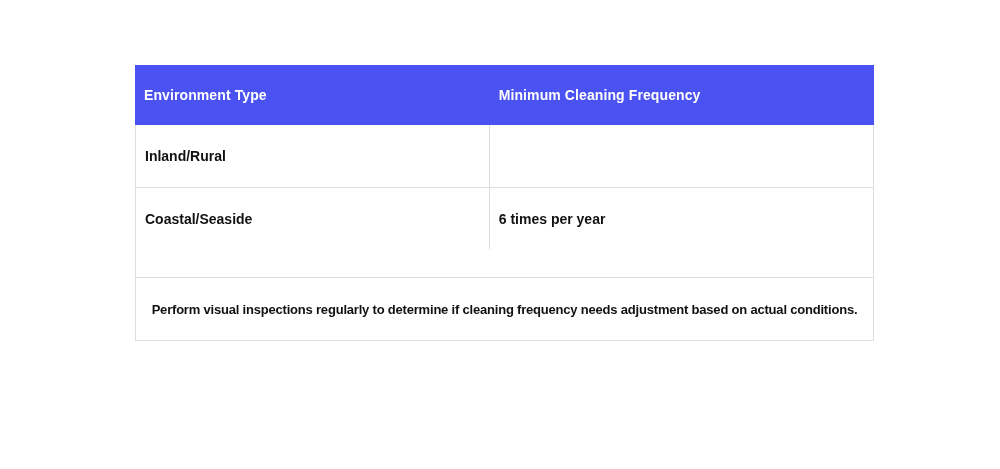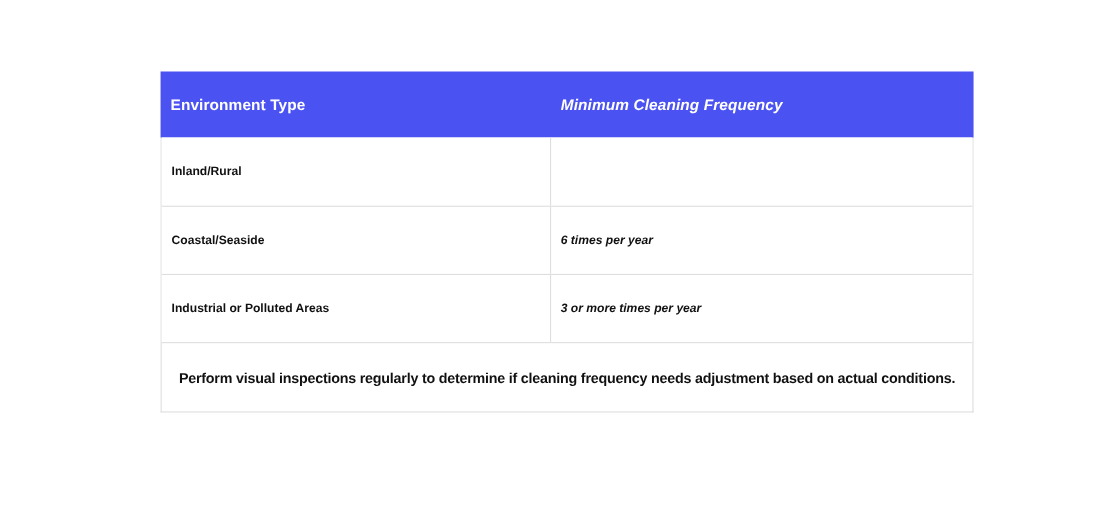--- a/index.html
+++ b/index.html
@@ -5,61 +5,62 @@
   * { margin: 0; padding: 0; box-sizing: border-box; }
   html, body {
     width: 1000px; height: 469px;
     background: #ffffff;
     font-family: "Liberation Sans", sans-serif;
     overflow: hidden;
     position: relative;
   }
   .table {
     position: absolute;
-    left: 146px; top: 65px;
+    left: 135px; top: 65px;
     width: 739px;
     background: #ffffff;
     border: 1px solid var(--border, #dedede);
     border-top: none;
   }
   .row { display: flex; width: 100%; }
   .header-row {
     background: var(--header-bg, #4b52f2);
     height: 60px;
     margin: 0 -1px;            
     width: calc(100% + 2px);
   }
   .cell {
     display: flex;
     align-items: center;
     padding-left: 9px;
     padding-right: 8px;
   }
   .col1 { width: 48%; }
-  .col2 { width: 52%; font-style: italic; }
+  .col2 { width: 52%; }
   .header-cell {
     color: var(--header-text, #ffffff);
     font-size: 14px;
     font-weight: bold;
     letter-spacing: 0.1px;
   }
   .body-row { height: 62px; background: #ffffff; }
   .body-row + .body-row { border-top: 1px solid var(--border, #dedede); }
   .body-row .col1 { border-right: 1px solid var(--border, #dedede); }
   .body-cell {
     color: var(--cell-text, #111111);
-    font-size: 11px;
+    font-size: 14px;
     font-weight: bold;
   }
   .footer-row {
     height: 63px;
     border-top: 1px solid var(--border, #dedede);
     display: flex;
     align-items: center;
     justify-content: center;
+    margin-top: 28px;
   }
   .footer-note {
     color: var(--cell-text, #111111);
     font-size: 13px;
     font-weight: bold;
     letter-spacing: -0.2px;
     white-space: nowrap;
     text-align: center;
   }
 </style>
@@ -75,22 +76,18 @@
 
   <div class="row body-row">
     <div class="cell col1 body-cell">Inland/Rural</div>
   </div>
 
   <div class="row body-row">
     <div class="cell col1 body-cell">Coastal/Seaside</div>
     <div class="cell col2 body-cell">6 times per year</div>
   </div>
 
-  <div class="row body-row">
-    <div class="cell col1 body-cell">Industrial or Polluted Areas</div>
-    <div class="cell col2 body-cell">3 or more times per year</div>
-  </div>
 
   <div class="row footer-row">
     <div class="footer-note">Perform visual inspections regularly to determine if cleaning frequency needs adjustment based on actual conditions.</div>
   </div>
 
 </div>
 
 </body></html>

